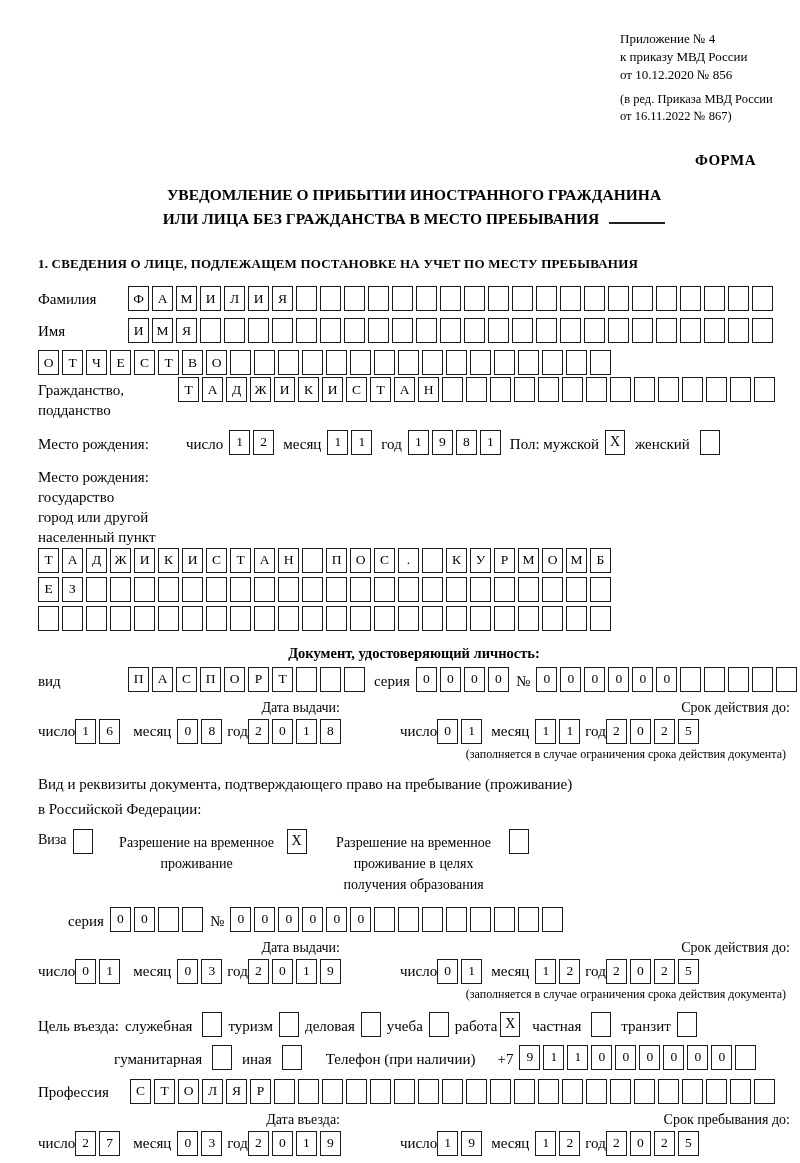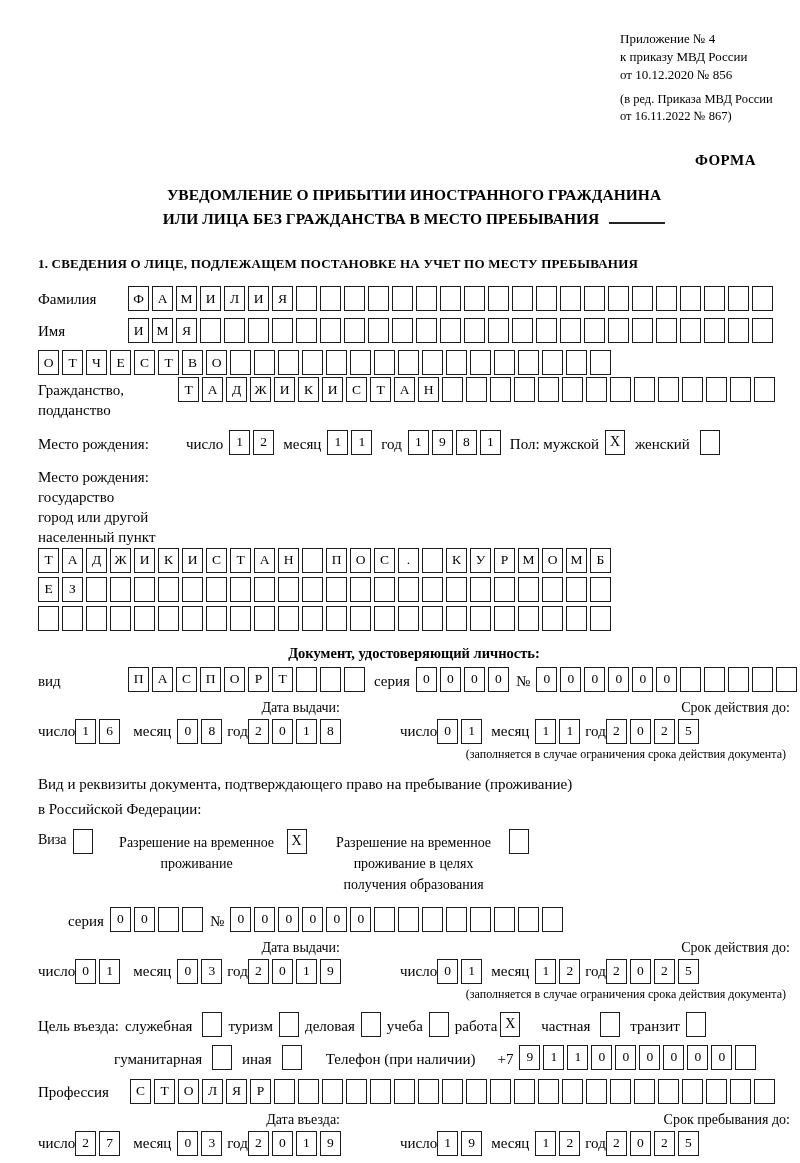--- a/index.html
+++ b/index.html
@@ -506,21 +506,21 @@
     <span class="lbl small-gap">служебная</span>
     <span class="cbox inline-gap"></span>
     <span class="lbl small-gap">туризм</span>
     <span class="cbox small-gap"></span>
     <span class="lbl small-gap">деловая</span>
     <span class="cbox small-gap"></span>
     <span class="lbl small-gap">учеба</span>
     <span class="cbox small-gap"></span>
     <span class="lbl small-gap">работа</span>
     <span class="cbox" style="margin-left:3px;">X</span>
-    <span class="lbl" style="margin-left:21px;">частная</span>
+    <span class="lbl" style="margin-left:12px;">частная</span>
     <span class="cbox inline-gap"></span>
     <span class="lbl inline-gap">транзит</span>
     <span class="cbox small-gap"></span>
   </div>
   <div class="row" style="align-items:center; margin-top:8px; margin-left:76px;">
     <span class="lbl">гуманитарная</span>
     <span class="cbox inline-gap"></span>
     <span class="lbl inline-gap">иная</span>
     <span class="cbox inline-gap"></span>
     <span class="lbl" style="margin-left:24px;">Телефон (при наличии)</span>

